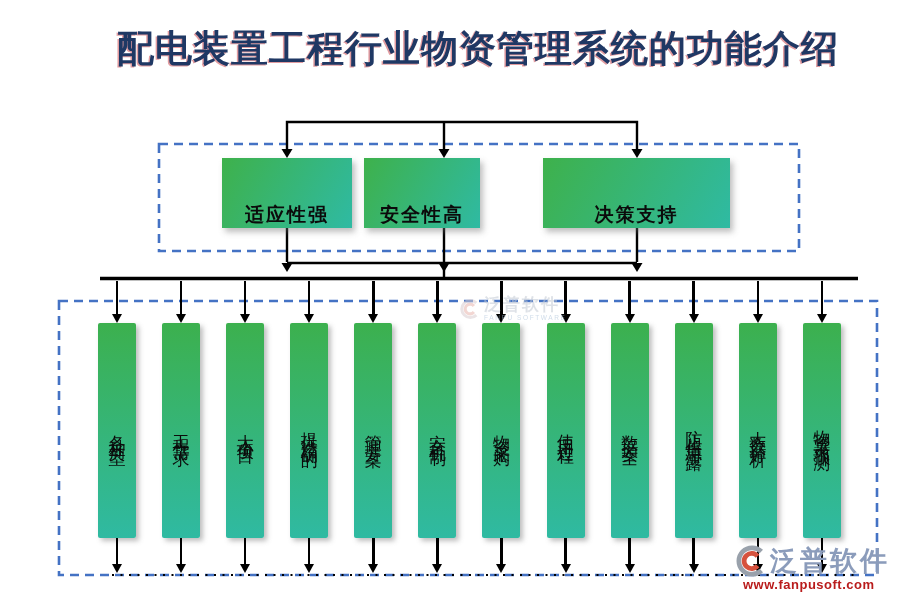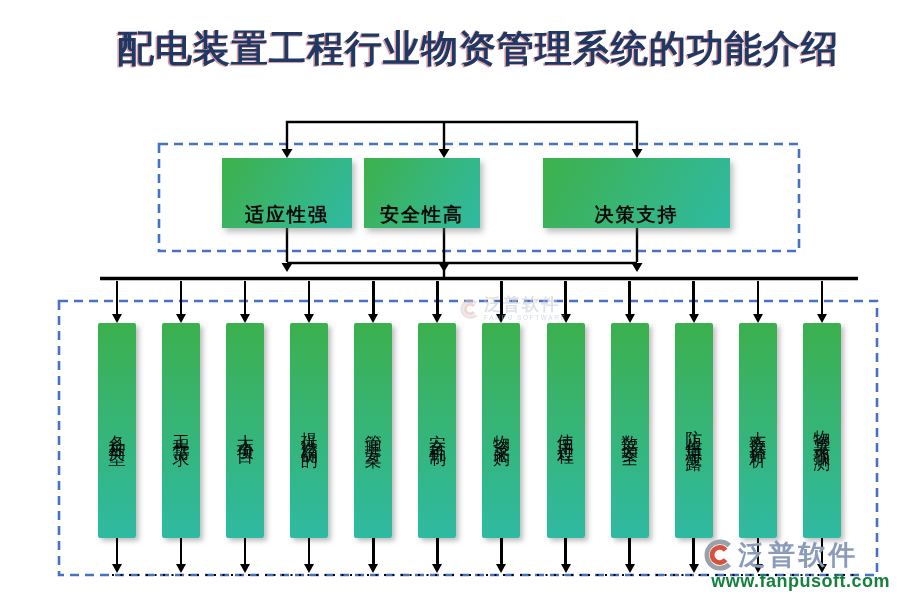--- a/index.html
+++ b/index.html
@@ -36,21 +36,21 @@
   .wm-center{position:absolute;left:458px;top:296px;display:flex;align-items:center;gap:4px;
              opacity:.55;font-family:"Liberation Sans","DejaVu Sans",sans-serif;}
   .wm-center .txt{display:flex;flex-direction:column;line-height:1;}
   .wm-center .big{font-size:17px;font-weight:bold;color:#c3cad4;letter-spacing:2px;}
   .wm-center .sub{font-size:6.5px;color:#a9c0d8;letter-spacing:1.6px;margin-top:2px;}
   
   .wm-corner{position:absolute;right:10px;bottom:8px;
              font-family:"Liberation Sans","DejaVu Sans",sans-serif;}
   .wm-corner .row{display:flex;align-items:center;gap:3px;}
   .wm-corner .big{font-size:27px;font-weight:bold;color:#8b9cbb;letter-spacing:3px;white-space:nowrap;}
-  .wm-corner .url{font-size:18px;font-weight:bold;color:#15803d;letter-spacing:.5px;
+  .wm-corner .url{font-size:13px;font-weight:bold;color:#b91c1c;letter-spacing:.5px;
                   margin-top:-2px;margin-left:10px;white-space:nowrap;}
 </style>
 </head>
 <body>
 
 <div class="stage">
 
   <div class="title">配电装置工程行业物资管理系统的功能介绍</div>
 
   <svg class="overlay" width="900" height="600" viewBox="0 0 900 600">

